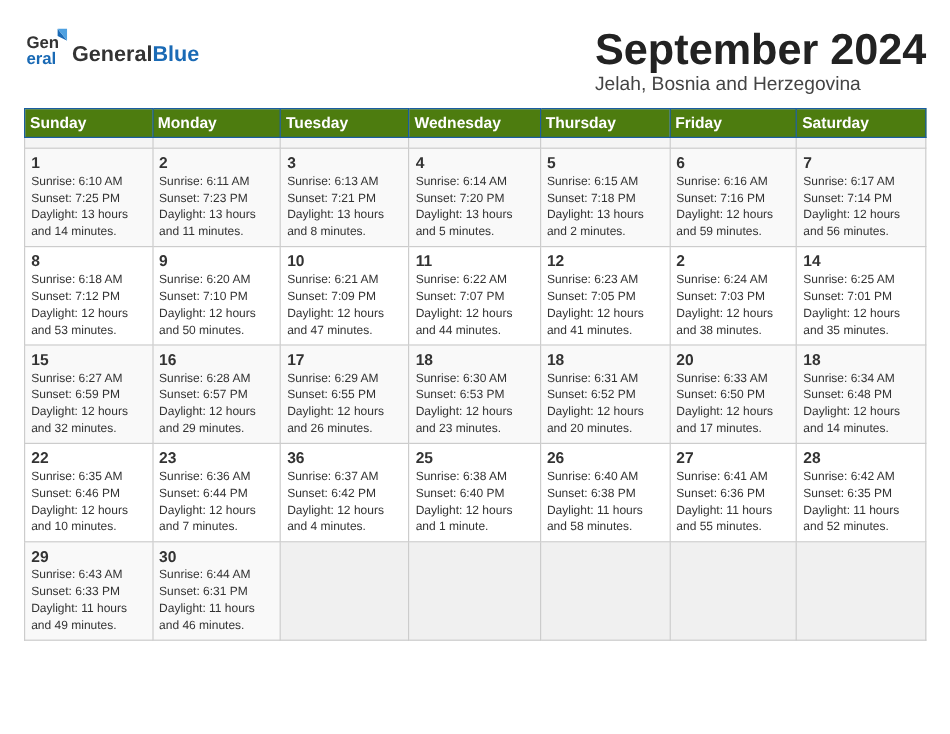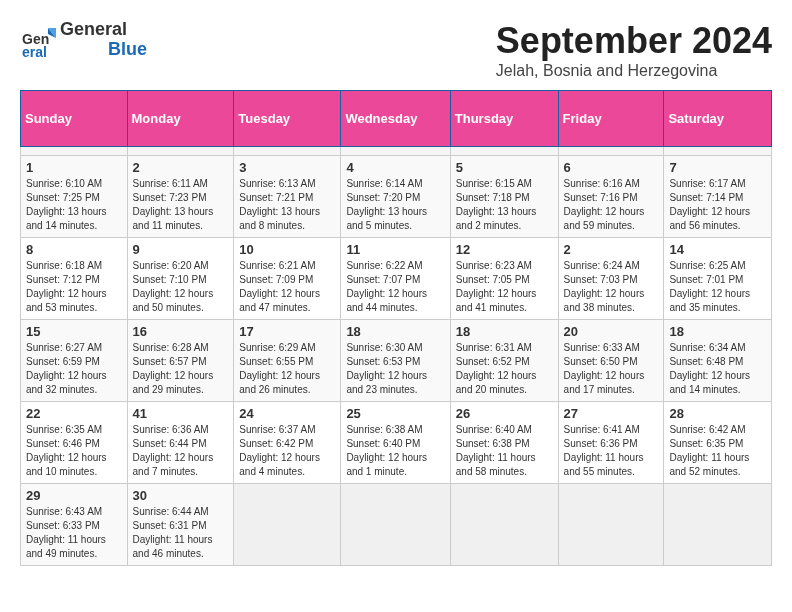--- a/index.html
+++ b/index.html
@@ -15,27 +15,27 @@
       justify-content: space-between;
       align-items: flex-start;
       margin-bottom: 10px;
     }
     .logo {
       display: flex;
       align-items: flex-end;
     }
     .logo-text {
       display: flex;
-      flex-direction: column;
+      flex-direction: row;
       font-size: 18px;
       font-weight: bold;
       line-height: 1.1;
     }
     .logo-general { color: #333; }
-    .logo-blue { color: #1a6ab5; margin-left: 48px; }
+    .logo-blue { color: #1a6ab5; }
     .logo-icon {
       width: 36px;
       height: 36px;
       margin-right: 4px;
     }
     .title-area {
       text-align: left;
     }
     .month-title {
       font-size: 36px;
@@ -44,23 +44,23 @@
     }
     .location {
       font-size: 16px;
       color: #444;
     }
     .calendar {
       width: 100%;
       border-collapse: collapse;
     }
     .calendar th {
-      background: #ec4899;
+      background: #4d7c0f;
       color: #fff;
-      padding: 20px 4px;
+      padding: 4px 4px;
       font-size: 13px;
       font-weight: bold;
       text-align: left;
       border: 1px solid #1a5da0;
     }
     .calendar td {
       vertical-align: top;
       border: 1px solid #ccc;
       padding: 4px 5px;
       width: 113px;
@@ -223,25 +223,25 @@
           <span class="day-num">18</span>
           <div class="day-info">Sunrise: 6:34 AM<br>Sunset: 6:48 PM<br>Daylight: 12 hours and 14 minutes.</div>
         </td>
       </tr>
       <tr>
         <td>
           <span class="day-num">22</span>
           <div class="day-info">Sunrise: 6:35 AM<br>Sunset: 6:46 PM<br>Daylight: 12 hours and 10 minutes.</div>
         </td>
         <td>
-          <span class="day-num">41</span>
+          <span class="day-num">23</span>
           <div class="day-info">Sunrise: 6:36 AM<br>Sunset: 6:44 PM<br>Daylight: 12 hours and 7 minutes.</div>
         </td>
         <td>
-          <span class="day-num">24</span>
+          <span class="day-num">36</span>
           <div class="day-info">Sunrise: 6:37 AM<br>Sunset: 6:42 PM<br>Daylight: 12 hours and 4 minutes.</div>
         </td>
         <td>
           <span class="day-num">25</span>
           <div class="day-info">Sunrise: 6:38 AM<br>Sunset: 6:40 PM<br>Daylight: 12 hours and 1 minute.</div>
         </td>
         <td>
           <span class="day-num">26</span>
           <div class="day-info">Sunrise: 6:40 AM<br>Sunset: 6:38 PM<br>Daylight: 11 hours and 58 minutes.</div>
         </td>

